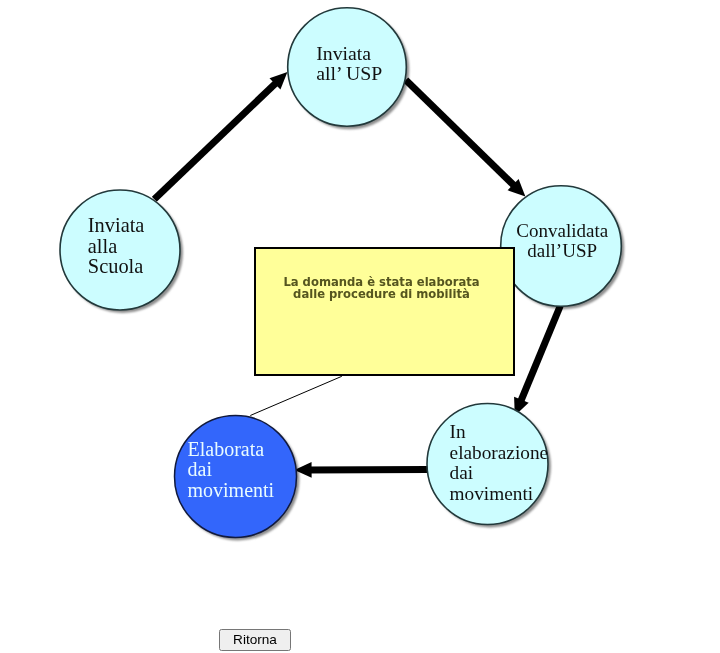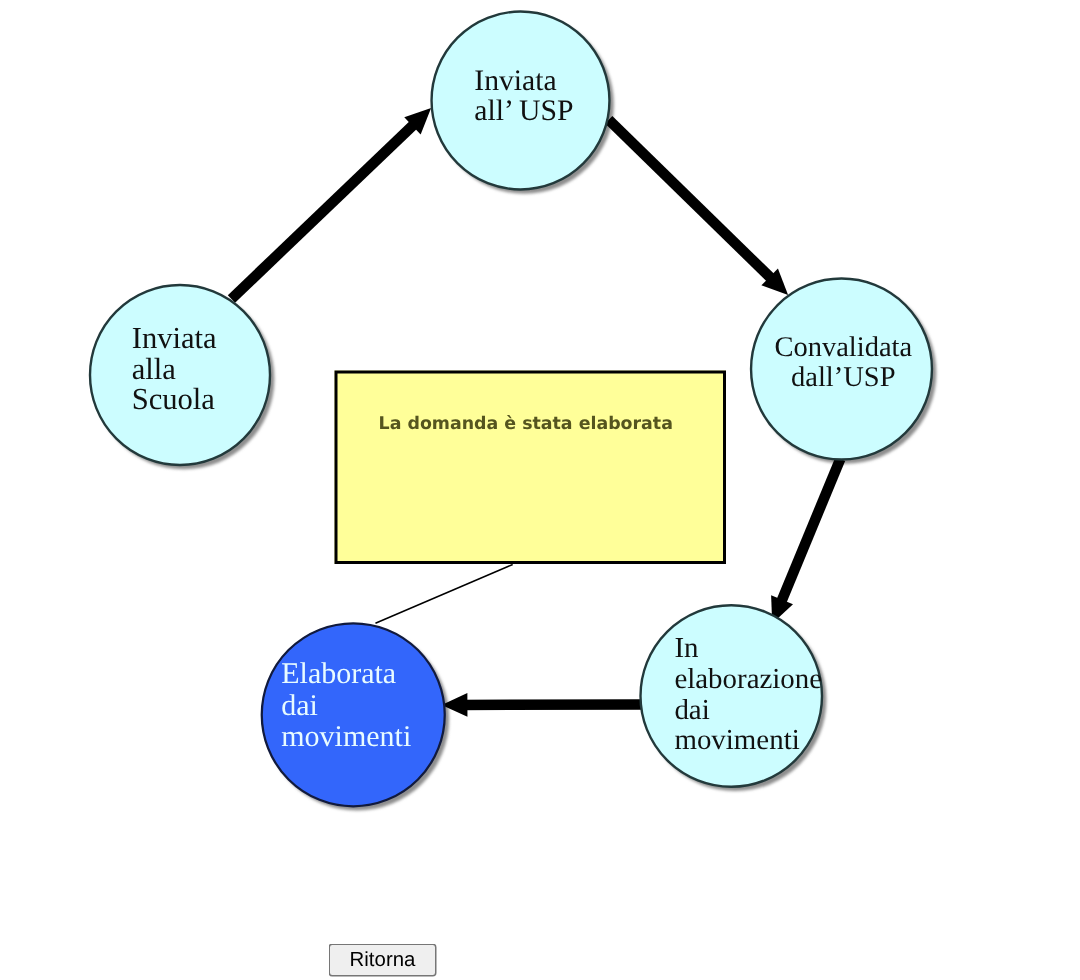--- a/index.html
+++ b/index.html
@@ -78,17 +78,18 @@
         </g>
         <g>
           <circle cx="235.5" cy="476.5" r="61" fill="#3366fb" stroke="#111a3d" stroke-width="1.5"></circle>
           <text x="187.5" y="455.6" class="node-label" text-anchor="start" style="font-size:20px;fill:#e8fbff">Elaborata</text>
           <text x="187.5" y="476.35" class="node-label" text-anchor="start" style="font-size:20px;fill:#e8fbff">dai</text>
           <text x="187.5" y="497.1" class="node-label" text-anchor="start" style="font-size:20px;fill:#e8fbff">movimenti</text>
         </g>
       </g>
       <line x1="341.8" y1="376.3" x2="250.3" y2="415.5" stroke="#000000" stroke-width="1"></line>
     </svg>
-  <div id="tooltip" style="background: rgb(255, 255, 153); border-color: rgb(0, 0, 0); color: rgb(85, 85, 31);">
+  <div id="tooltip" style="background: rgb(255, 255, 153); border-color: rgb(0, 0, 0); color: rgb(85, 85, 31); margin-left: 31px;">
     <div class="tip-line">La domanda è stata elaborata</div>
+    <div class="tip-line">dalle procedure di mobilità</div>
   </div>
   <button id="ritorna">Ritorna</button>
 </div>
 
 </body></html>

